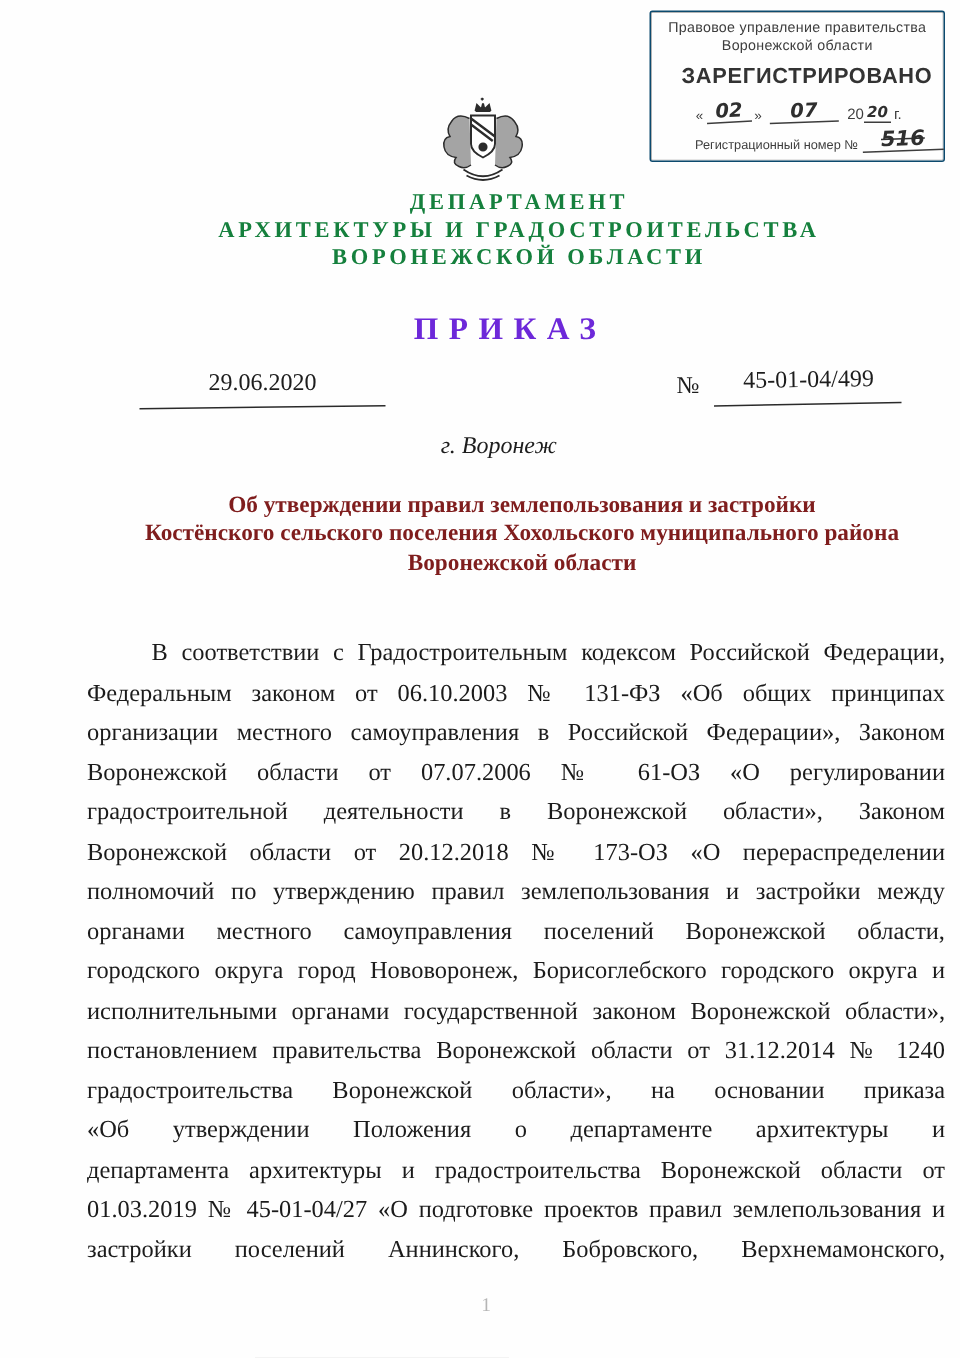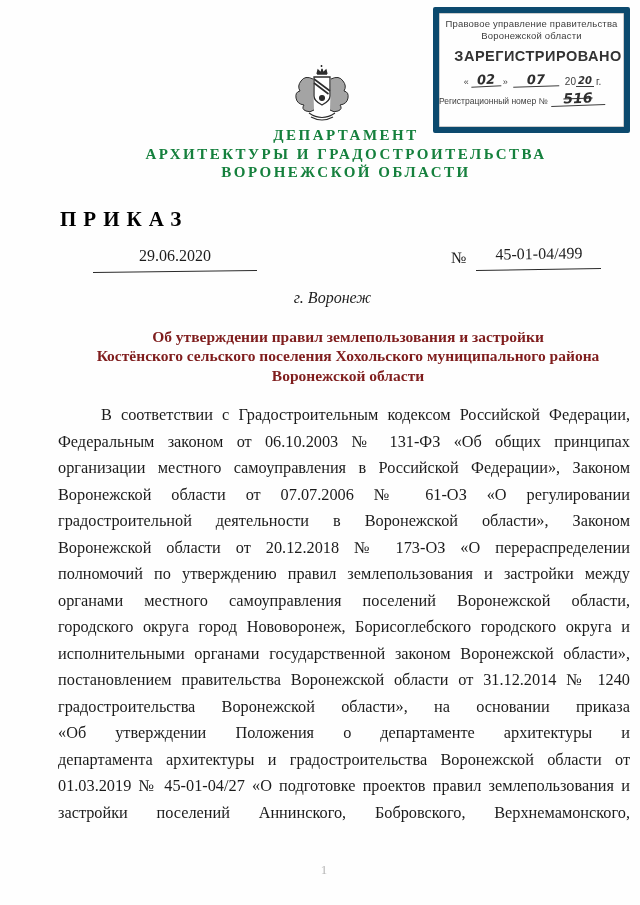--- a/index.html
+++ b/index.html
@@ -4,67 +4,67 @@
 <style>
   * { margin:0; padding:0; box-sizing:border-box; }
   html,body { background:#e9e9e9; }
   .page {
     position:relative; width:640px; height:905px; margin:0 auto;
     background:#fefefe; overflow:hidden;
     font-family:"Liberation Serif","DejaVu Serif",serif; color:#1d1d1d;
   }
   
   .stamp {
-    position:absolute; left:433px; top:7px; width:197px; height:126px;
-    border:6px solid #0c4a6e; border-radius:2px; padding-top:5px;
+    position:absolute; left:433px; top:7px; width:197px; height:101px;
+    border:1px solid #0c4a6e; border-radius:2px; padding-top:5px;
     font-family:"Liberation Sans","DejaVu Sans",sans-serif; color:#3d3d3d;
     box-shadow:0 0 0 .5px #9a9a9a inset;
   }
   .stamp-org { text-align:center; font-size:9.5px; line-height:12px; letter-spacing:.2px;
     filter:blur(.2px); }
   .stamp-registered { text-align:center; font-size:14.5px; font-weight:bold;
     letter-spacing:.5px; margin-top:6px; color:#333;padding-left:13px; }
   .stamp-date-row { display:flex; justify-content:center; align-items:flex-end;
     margin-top:7px; font-size:9.5px; height:16px; }
-  .stamp-reg-row { display:flex; justify-content:flex-start; align-items:flex-end;
+  .stamp-reg-row { display:flex; justify-content:flex-end; align-items:flex-end;
     margin-top:5px; font-size:8.5px; }
   .hand { font-family:"DejaVu Sans",sans-serif; font-style:italic; font-weight:bold;
     color:#2f2f2f; }
   .blank { display:inline-block; border-bottom:1.5px solid #3d3d3d; text-align:center; }
   .blank-day { width:30px; font-size:13px; line-height:13px; transform:rotate(-3deg); }
   .blank-month { width:46px; font-size:13px; line-height:13px; margin-left:3px; transform:rotate(-2deg); }
   .blank-year { width:18px; font-size:10px; line-height:11px; }
   .blank-num { width:54px; font-size:14px; line-height:13px; margin-left:3px; transform:rotate(-2deg); text-decoration:line-through; }
   .stamp-q { margin:0 2px; font-size:9px; }
   .stamp-year-printed { margin-left:6px; font-size:10px; }
   
   .emblem { position:absolute; left:291px; top:65px; width:62px; height:60px; }
   
   .org-name {
     position:absolute; left:60px; top:126px; width:572px; text-align:center;
     font-weight:bold; font-size:15px; line-height:18.5px; letter-spacing:2.5px;
     color:#15803d;
   }
   .doc-type {
-    position:absolute; left:60px; top:207px; width:560px; text-align:left;
-    font-weight:bold; font-size:21px; letter-spacing:7px; color:#000000;
+    position:absolute; left:60px; top:207px; width:560px; text-align:center;
+    font-weight:bold; font-size:21px; letter-spacing:7px; color:#6d28d9;
   }
   .date-text { position:absolute; left:93px; top:247px; width:164px; text-align:center; font-size:16px; }
   .date-line { position:absolute; left:93px; top:271px; width:164px; border-top:1.6px solid #2a2a2a; transform:rotate(-.7deg); }
   .num-label { position:absolute; left:451px; top:249px; font-size:16px; }
   .num-text { position:absolute; left:477px; top:245px; width:124px; text-align:center; font-size:16px; transform:rotate(-.8deg); }
   .num-line { position:absolute; left:476px; top:269px; width:125px; border-top:1.6px solid #2a2a2a; transform:rotate(-1deg); }
   .city { position:absolute; left:60px; top:289px; width:545px; text-align:center; font-size:16px;font-style:italic; }
   
   .doc-title {
     position:absolute; left:68px; top:327px; width:560px; text-align:center;
     font-weight:bold; font-size:15.5px; line-height:19.3px; color:#7f1d1d;
   }
   
-  .body-block { position:absolute; left:58px; top:402px; width:572px; font-size:16.3px; color:#1b1b1b; }
+  .body-block { position:absolute; left:58px; top:422px; width:572px; font-size:16.3px; color:#1b1b1b; }
   .body-line { height:26.5px; line-height:26.5px; text-align:justify; text-align-last:justify; white-space:nowrap; }
   .body-line.indent { text-indent:43px; }
   
   .page-num { position:absolute; left:316px; top:862px; width:16px; text-align:center;
     font-size:13px; color:#8f8f8f; opacity:.65; filter:blur(.4px); }
 </style>
 </head>
 <body>
 
 <div class="page">

